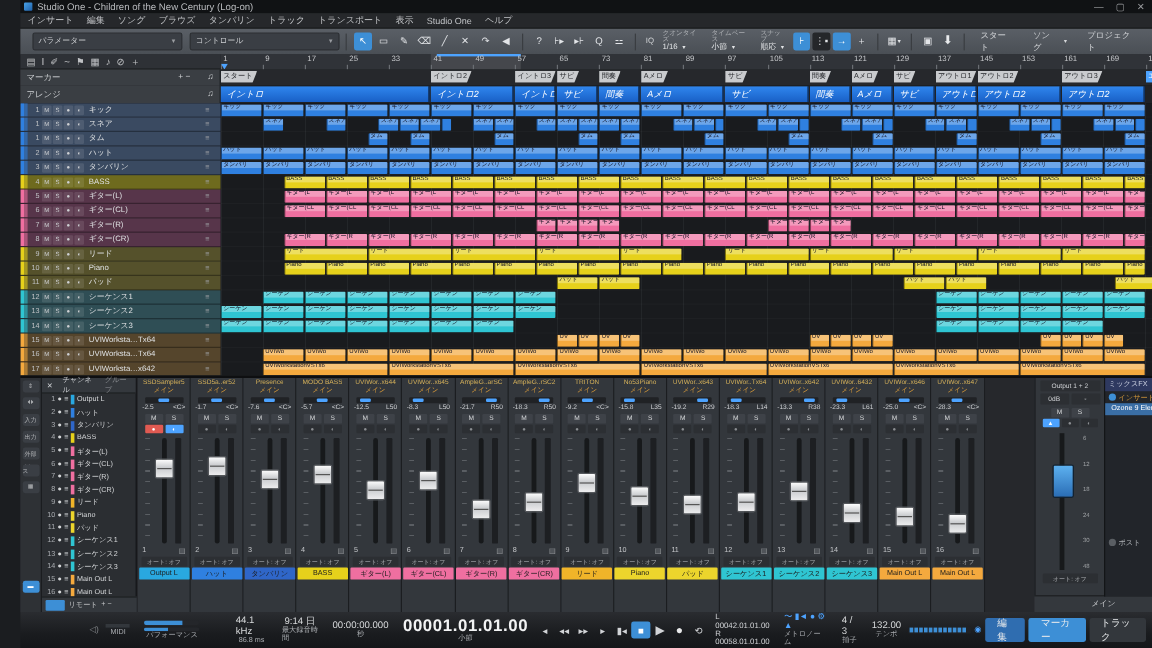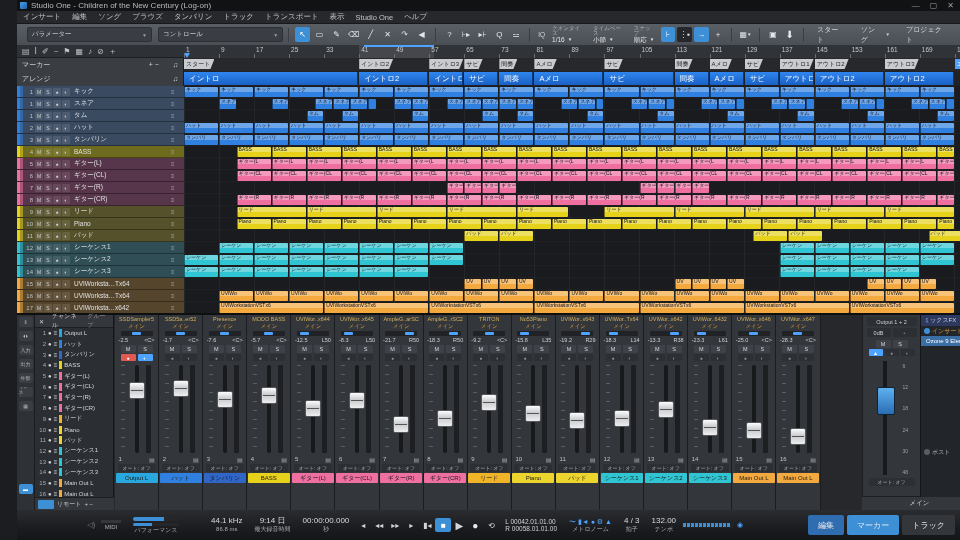--- a/index.html
+++ b/index.html
@@ -292,21 +292,21 @@
         <div class="flag" style="left: 700.8px;">アウトロ3</div>
         <div class="flag end" style="left: 770.88px;">エンド #13</div>
       </div>
   </div>
 
   <div class="abs arrrow">
     <div class="arrhead">
       <span>アレンジ</span>
       <span style="margin-left:auto;">♫</span>
     </div>
-    <div id="sections" style="position:absolute;left:167px;top:0;right:15px;height:15px;">
+    <div id="sections" style="position:absolute;left:167px;top:0;right:15px;height:15px;font-style:italic;">
         <div class="section" style="left: 0px; width: 174.2px;">イントロ</div>
         <div class="section" style="left: 175.2px; width: 69.08px;">イントロ2</div>
         <div class="section" style="left: 245.28px; width: 34.04px;">イントロ3</div>
         <div class="section" style="left: 280.32px; width: 34.04px;">サビ</div>
         <div class="section" style="left: 315.36px; width: 34.04px;">間奏</div>
         <div class="section" style="left: 350.4px; width: 69.08px;">Aメロ</div>
         <div class="section" style="left: 420.48px; width: 69.08px;">サビ</div>
         <div class="section" style="left: 490.56px; width: 34.04px;">間奏</div>
         <div class="section" style="left: 525.6px; width: 34.04px;">Aメロ</div>
         <div class="section" style="left: 560.64px; width: 34.04px;">サビ</div>
@@ -2203,20 +2203,24 @@
       <span class="big">44.1 kHz</span>
       <span>86.8 ms</span>
     </div>
     <div class="tgroup">
       <span class="big">9:14 日</span>
       <span>最大録音時間</span>
     </div>
     <div class="tgroup">
       <span class="big">00:00:00.000</span>
       <span>秒</span>
+    </div>
+    <div class="tgroup">
+      <span class="pos">00001.01.01.00</span>
+      <span>小節</span>
     </div>
     <div style="display:flex;align-items:center;">
       <span class="tbtn">◂</span>
       <span class="tbtn">◂◂</span>
       <span class="tbtn">▸▸</span>
       <span class="tbtn">▸</span>
       <span class="tbtn">▮◂</span>
       <span class="tbtn stop">■</span>
       <span class="tbtn play">▶</span>
       <span class="tbtn rec">●</span>

